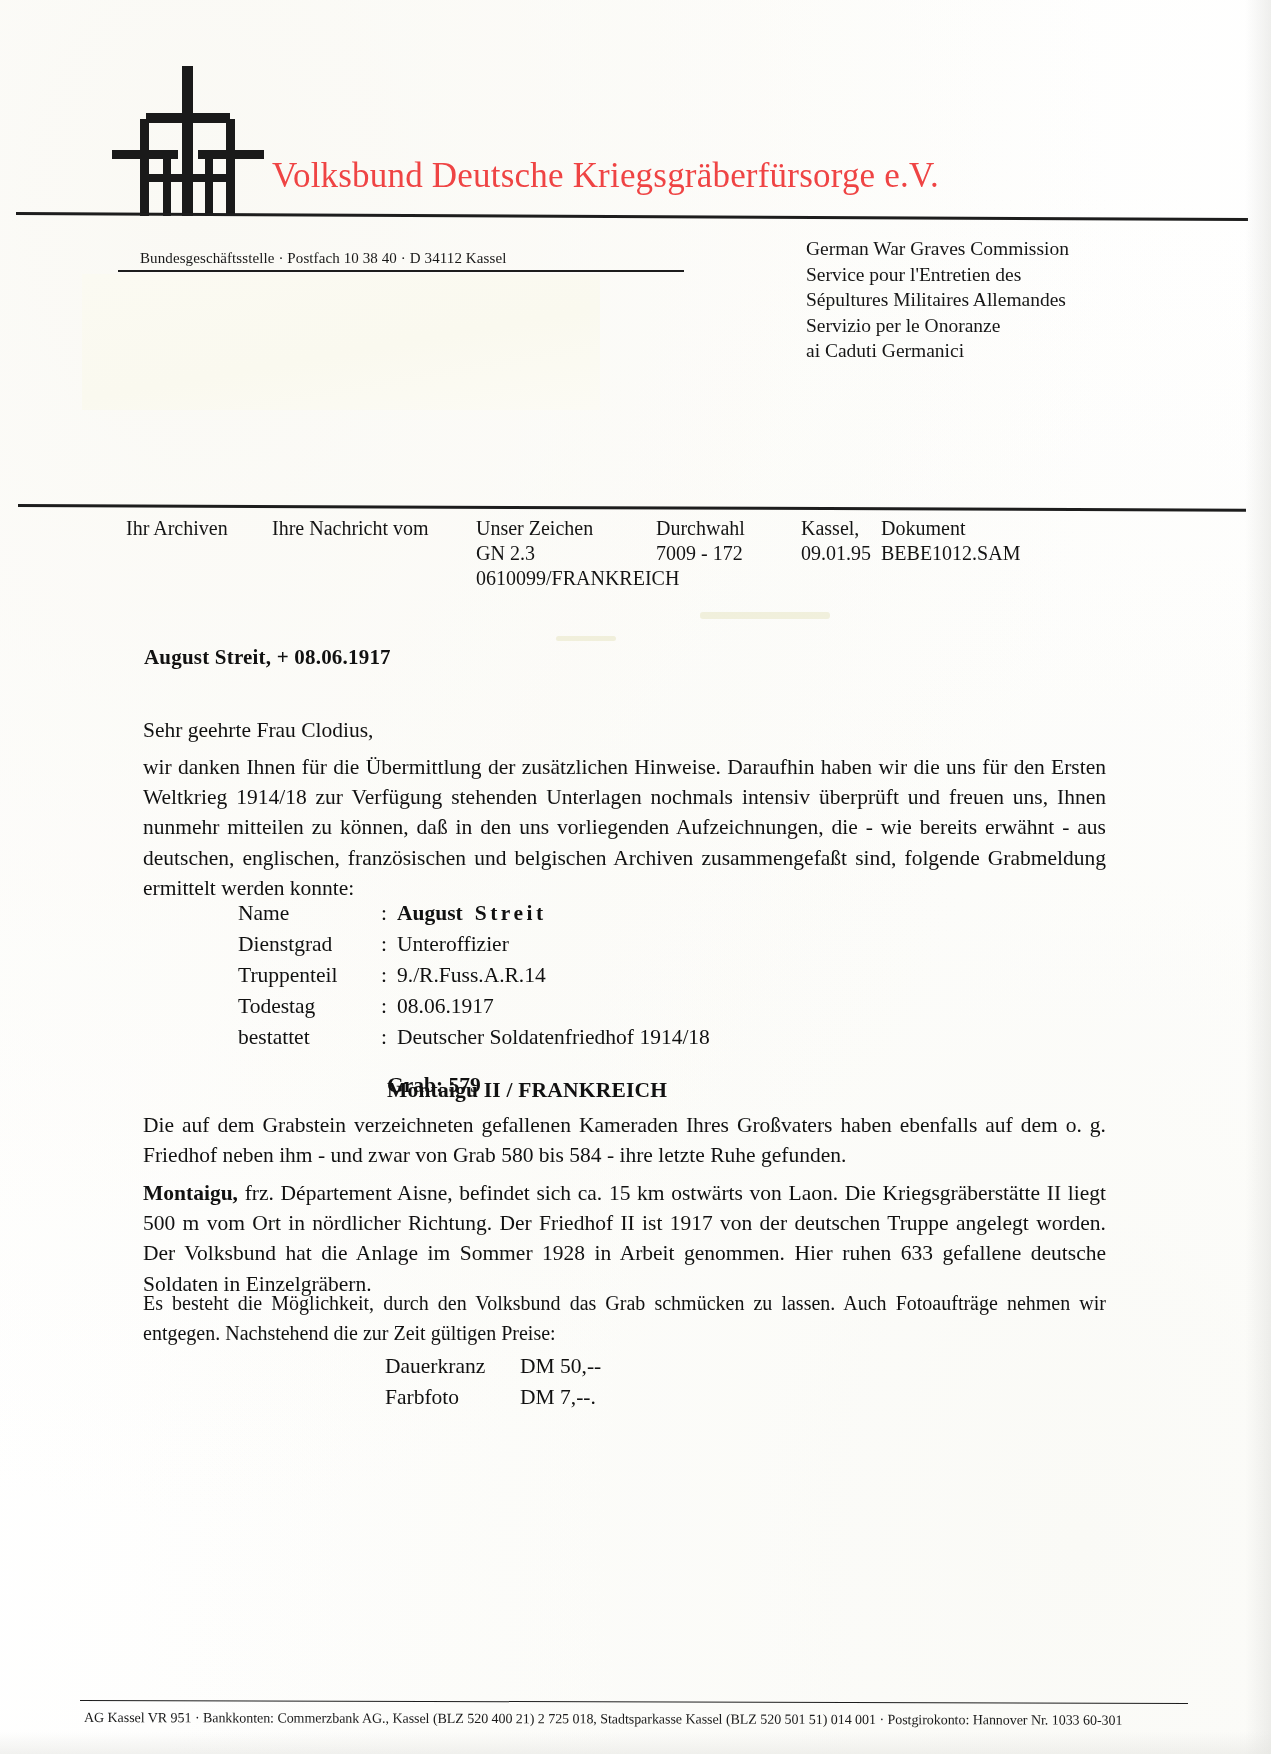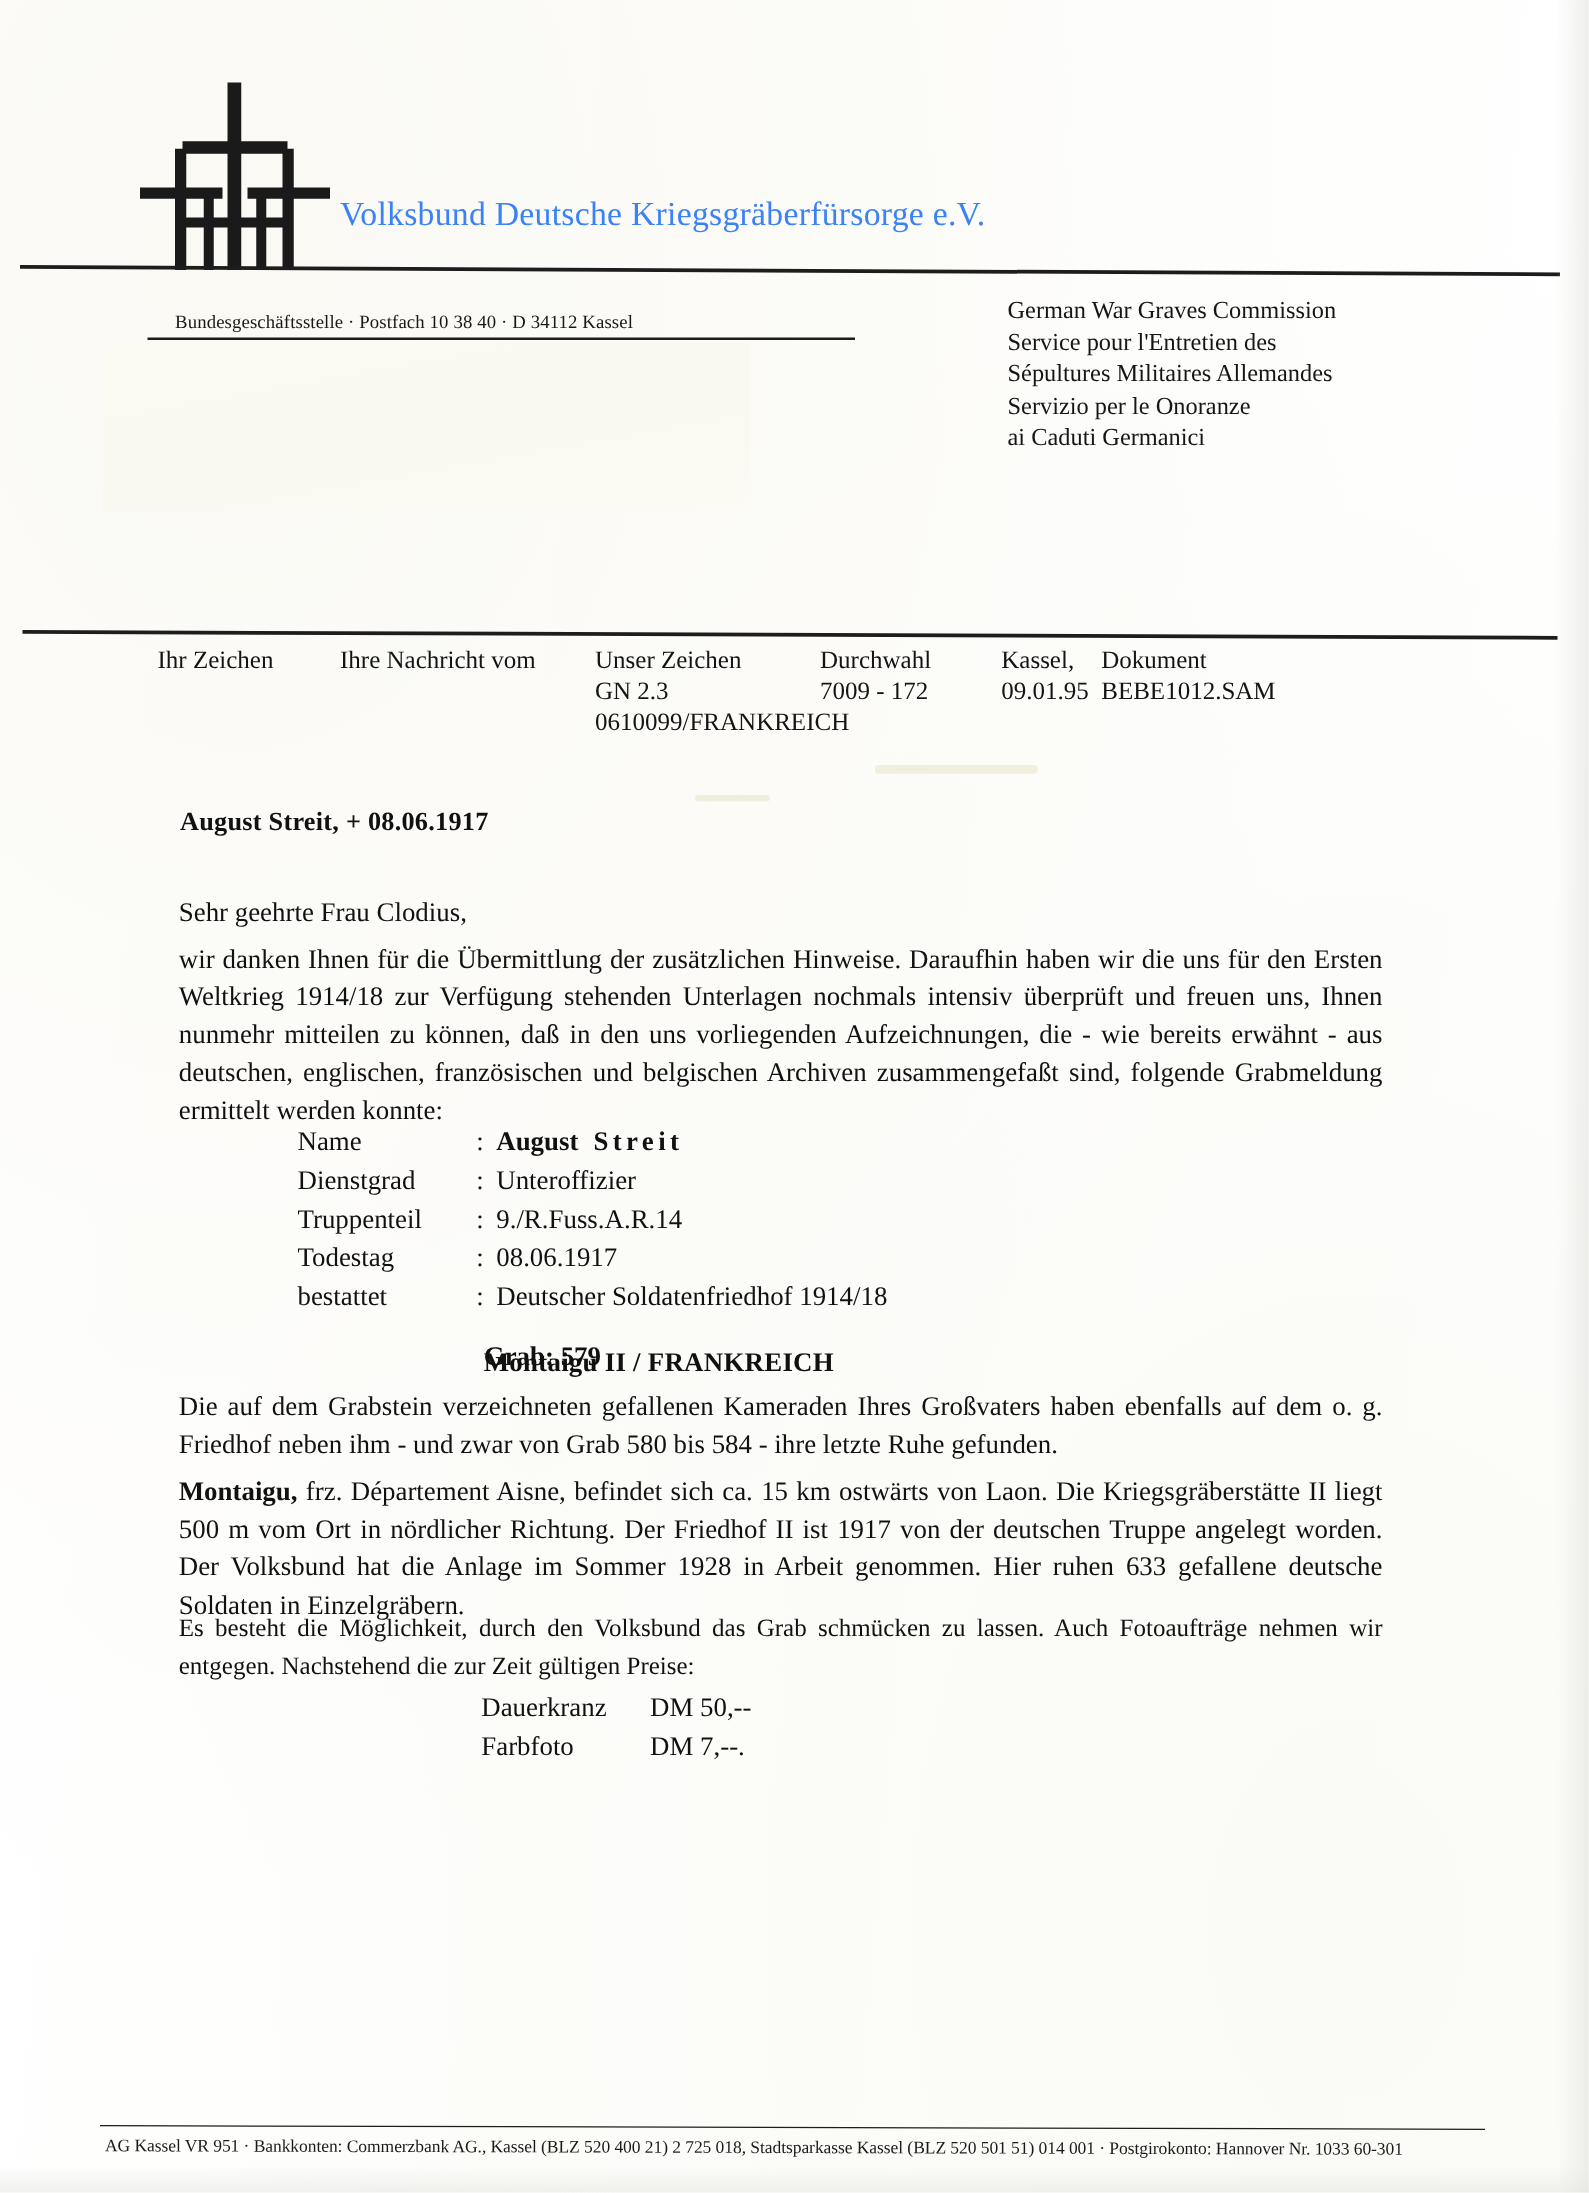--- a/index.html
+++ b/index.html
@@ -51,24 +51,24 @@
     width: 160px;
     height: 150px;
   }
   #logo-crosses .v { position: absolute; background: #1a1a1a; }
   #logo-crosses .h { position: absolute; background: #1a1a1a; }
 
   #org-title {
     position: absolute;
     left: 272px;
     top: 156px;
-    font-size: 27px;
+    font-size: 35px;
     letter-spacing: 0.2px;
     white-space: nowrap;
-    color: #3b82f6;
+    color: #ef4444;
     font-family: "Liberation Serif", "DejaVu Serif", serif;
   }
 
   .rule {
     position: absolute;
     background: #1d1d1d;
   }
   #rule-top   { left: 16px;  top: 212px; width: 1232px; height: 3px; transform: rotate(0.28deg); transform-origin: left center; }
   #rule-mid   { left: 18px;  top: 504px; width: 1228px; height: 2.5px; transform: rotate(0.22deg); transform-origin: left center; }
   #rule-ref   { left: 118px; top: 270px; width: 566px; height: 1.6px; }
@@ -296,21 +296,21 @@
     <div class="lang-line">Service pour l'Entretien des</div>
     <div class="lang-line">Sépultures Militaires Allemandes</div>
     <div class="lang-line">Servizio per le Onoranze</div>
     <div class="lang-line">ai Caduti Germanici</div>
   </div>
 
   <div class="rule" id="rule-mid"></div>
 
   <div id="ref-bar">
     <div class="col" id="col-ihr-zeichen">
-      <div class="hd">Ihr Zeichen</div>
+      <div class="hd">Ihr Archiven</div>
       <div class="vl"></div>
     </div>
     <div class="col" id="col-nachricht">
       <div class="hd">Ihre Nachricht vom</div>
       <div class="vl"></div>
     </div>
     <div class="col" id="col-unser">
       <div class="hd">Unser Zeichen</div>
       <div class="vl">GN 2.3</div>
       <div class="vl">0610099/FRANKREICH</div>

